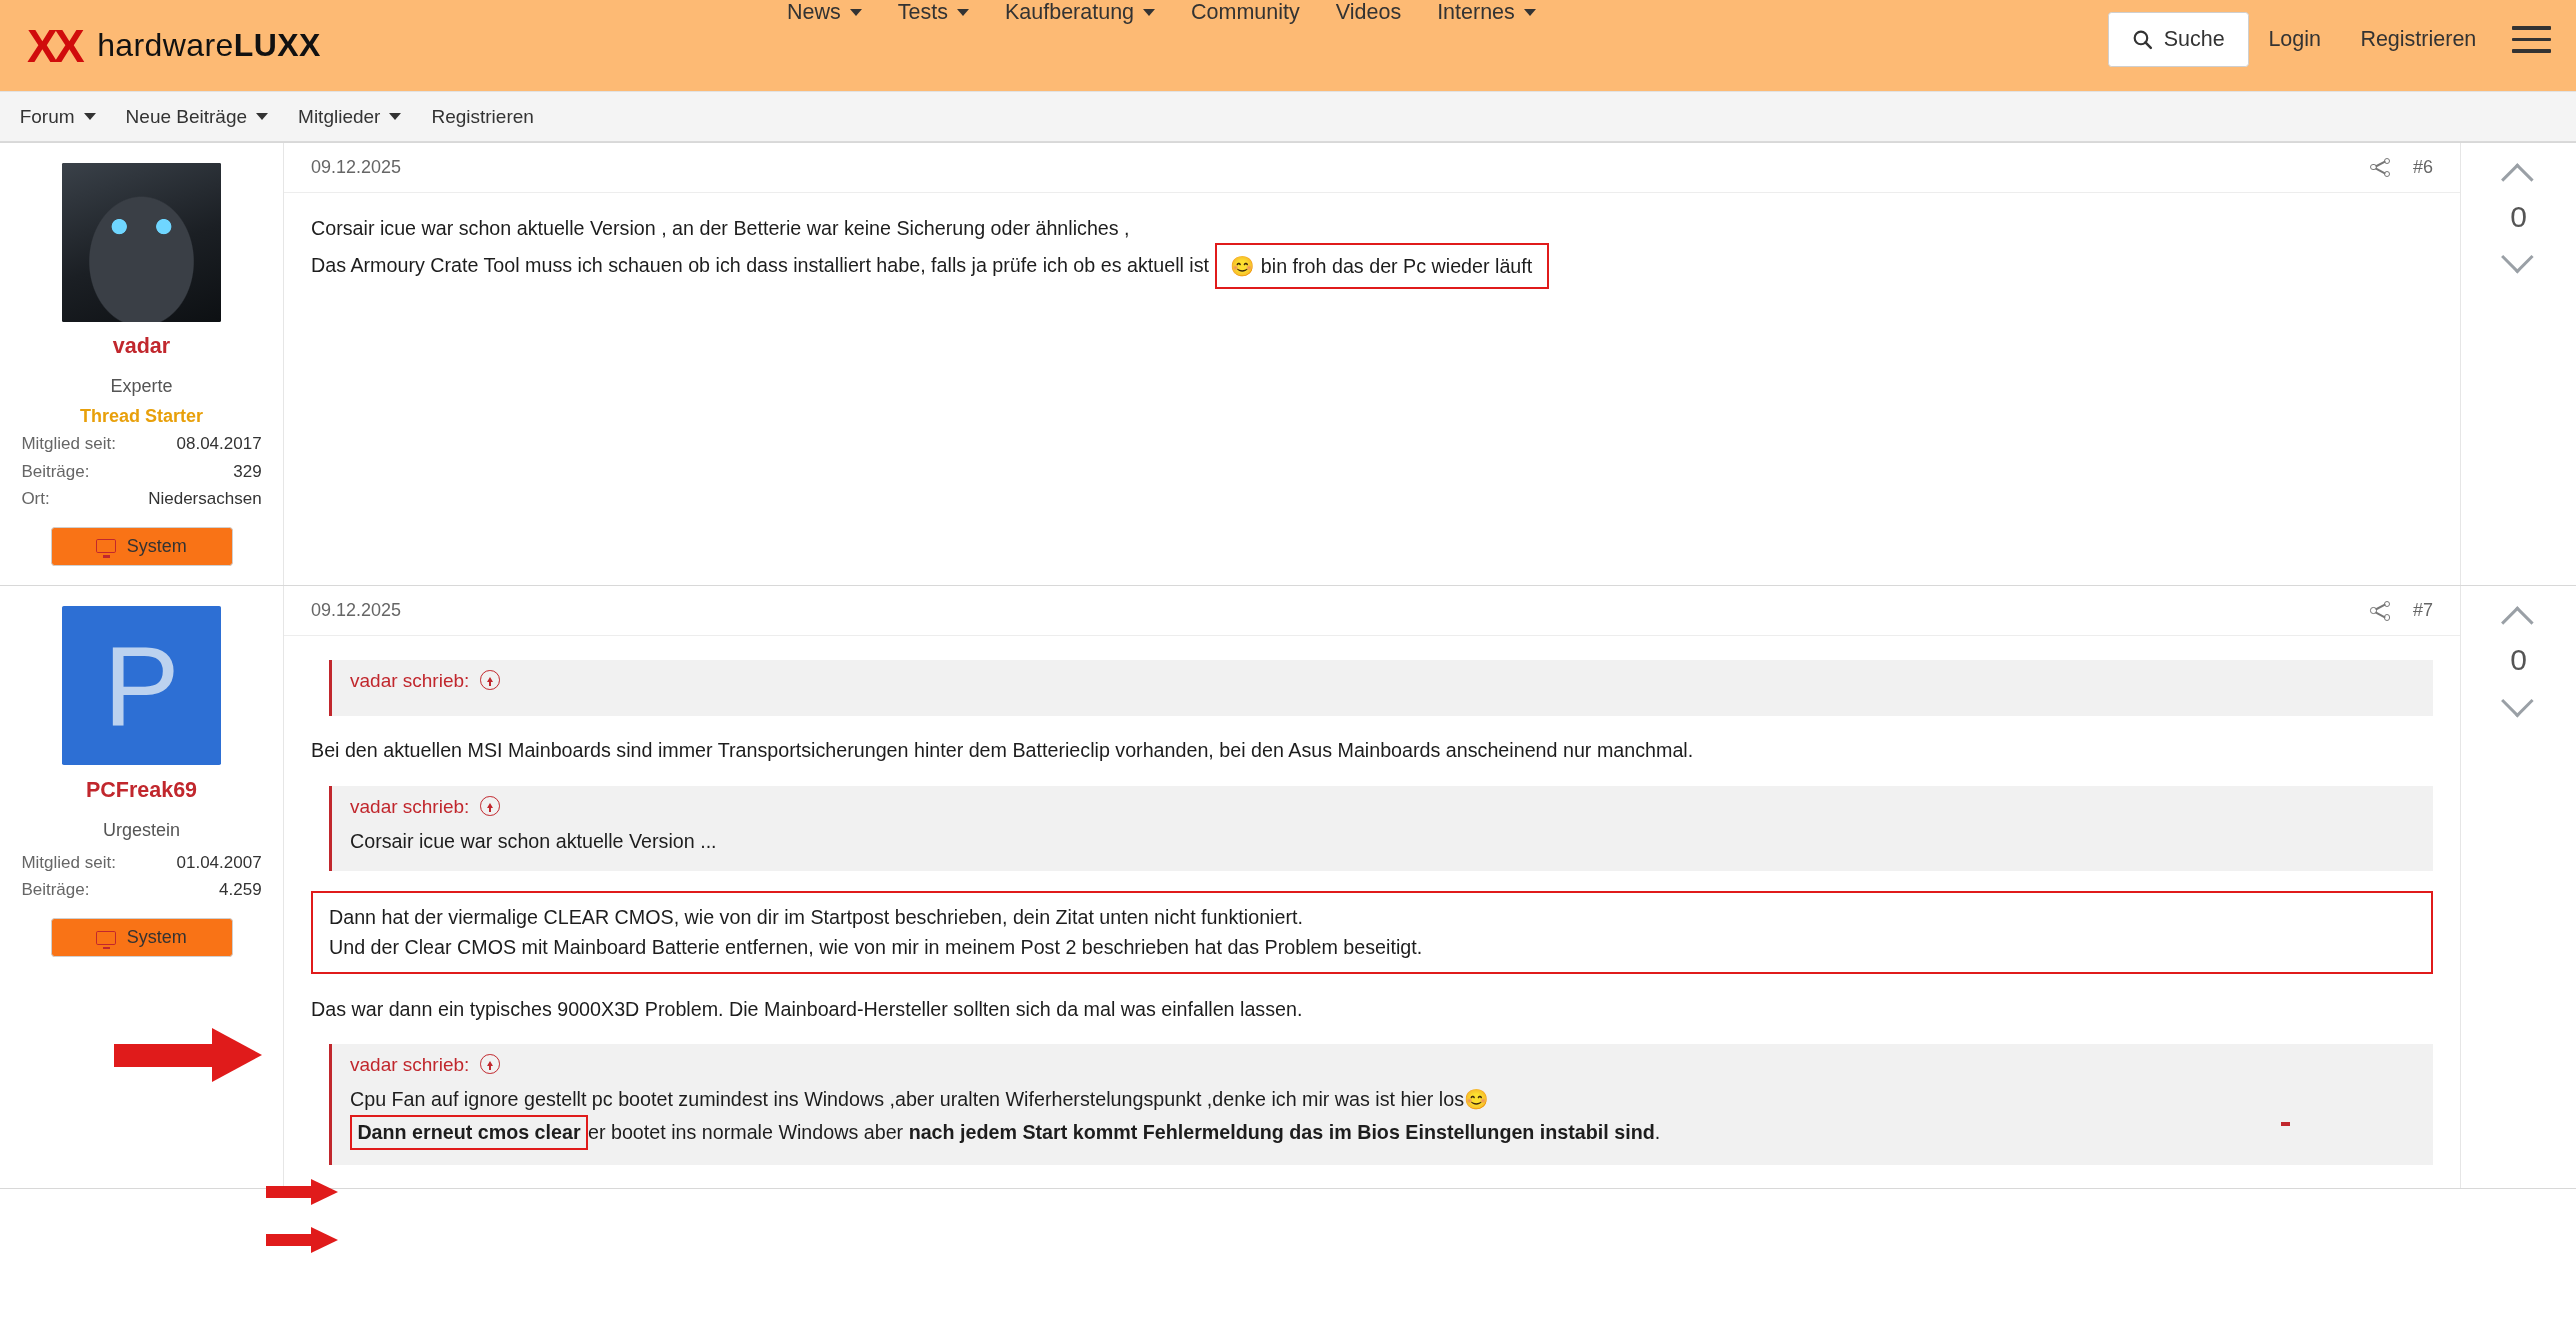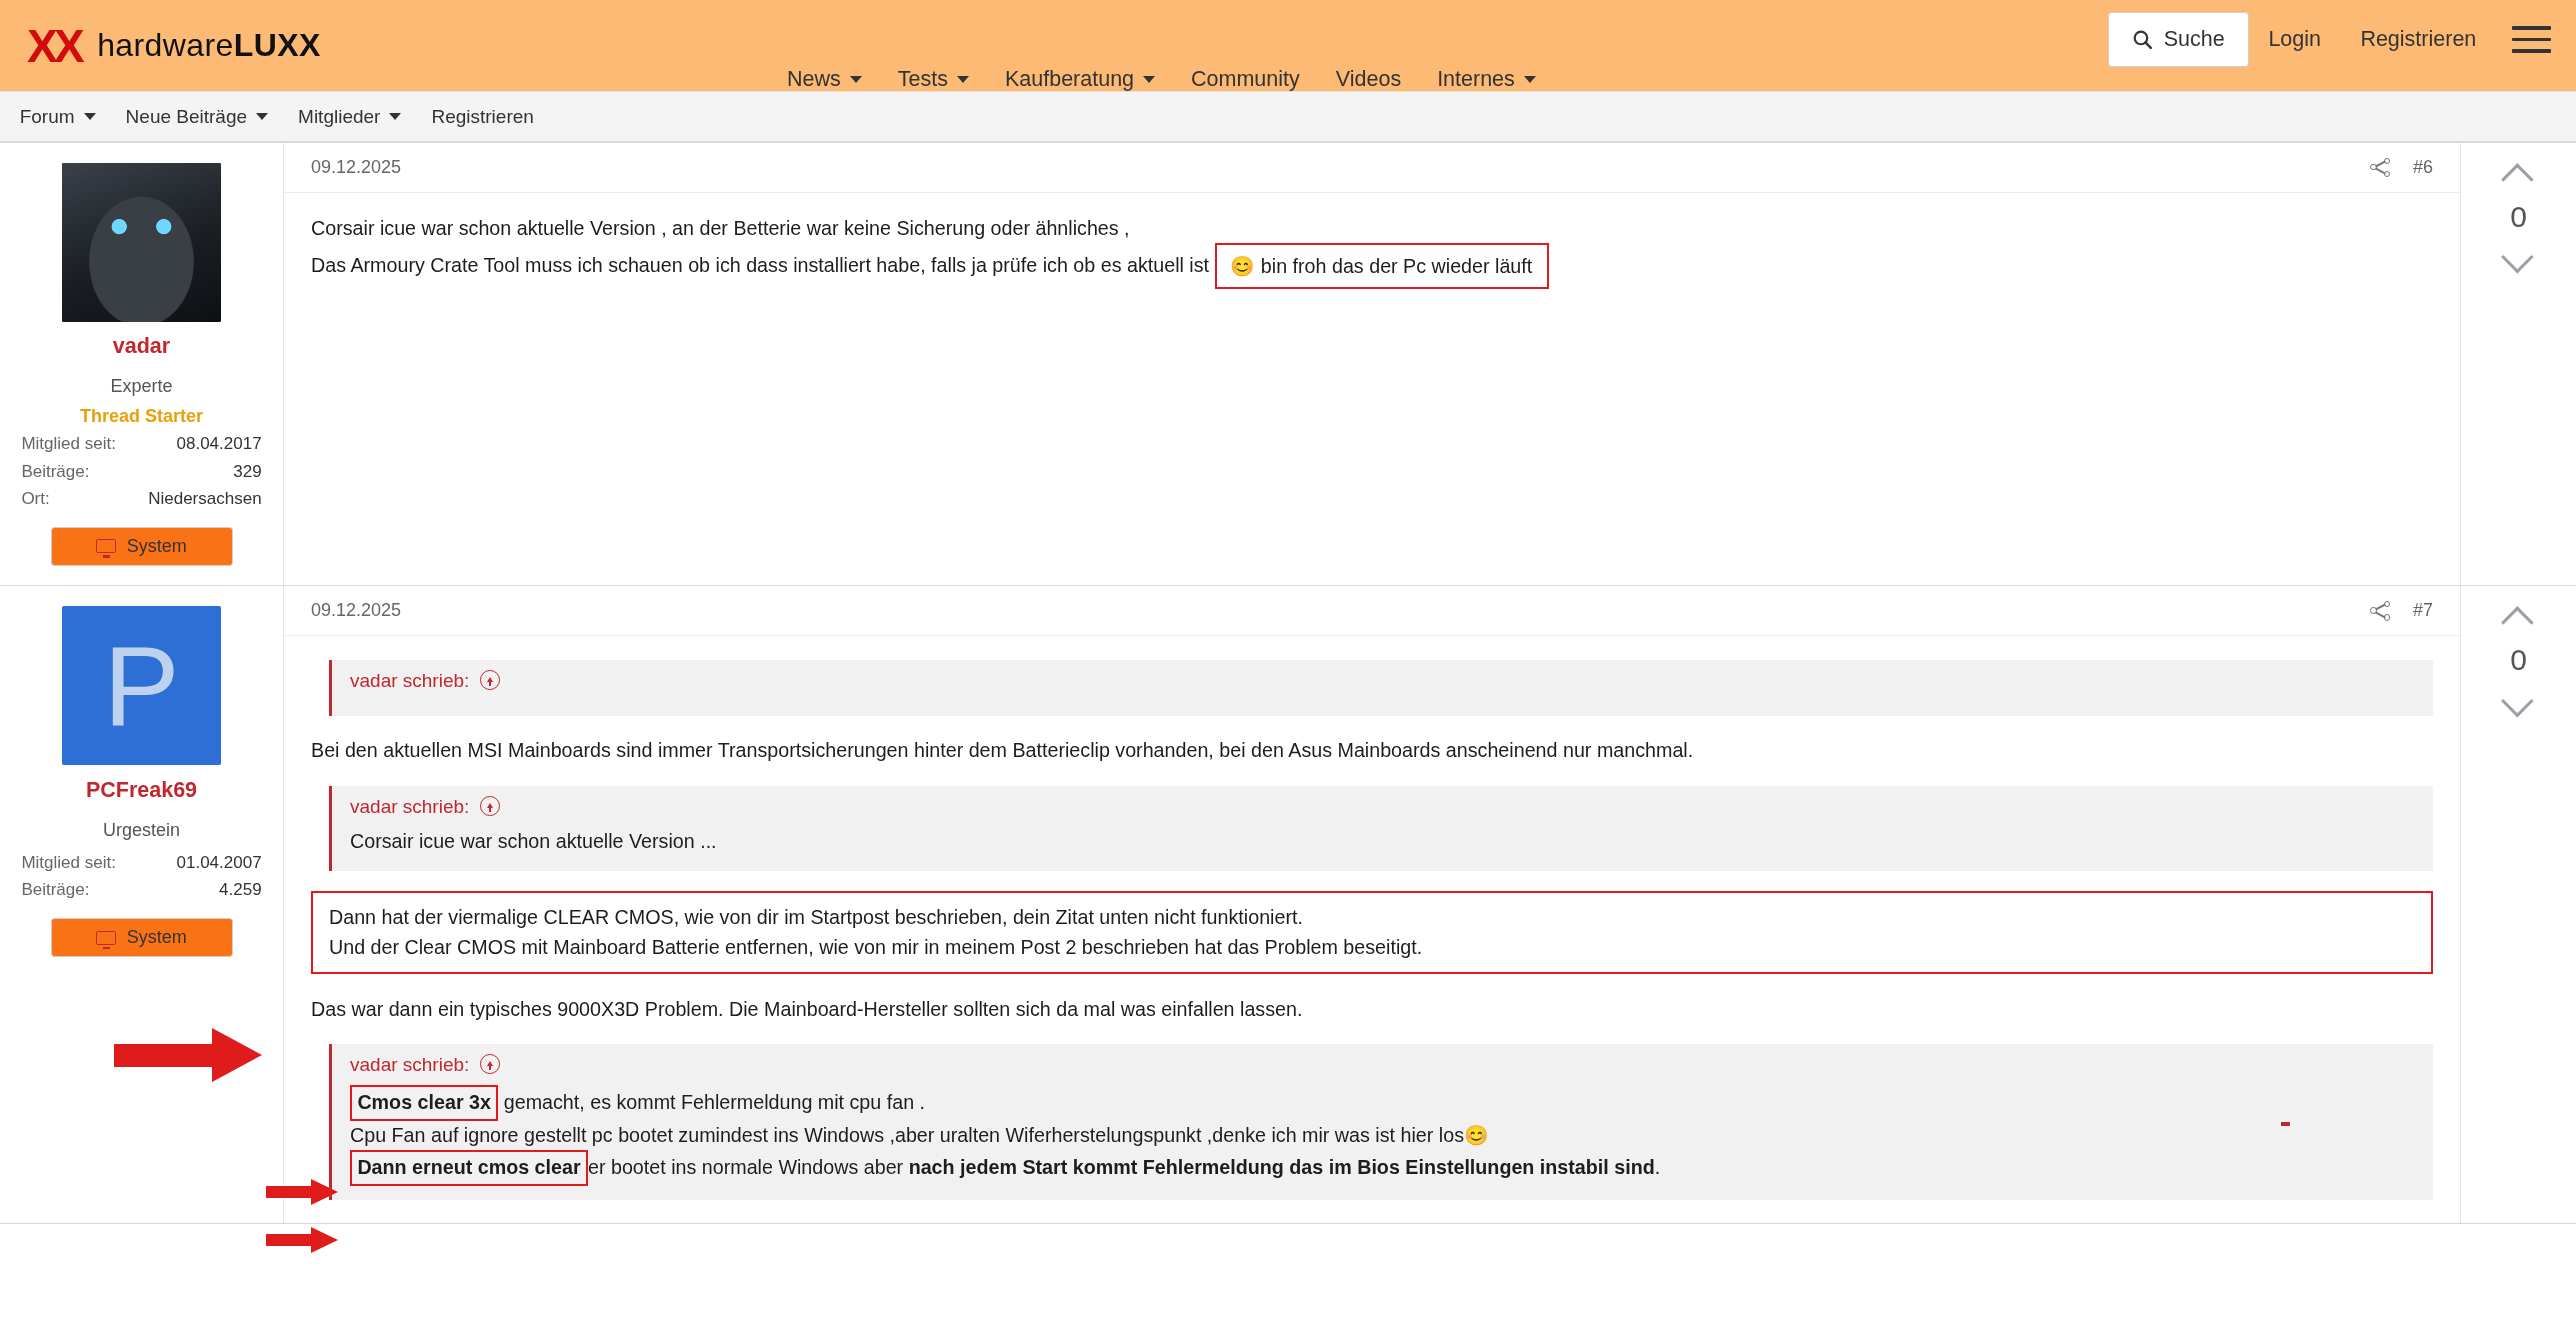--- a/index.html
+++ b/index.html
@@ -23,21 +23,21 @@
   .logo-wrap { display: flex; align-items: center; gap: 16px; }
   .logo-xx {
     font-size: 46px; font-weight: bold; color: #d00c0c;
     letter-spacing: -3.6px; font-family: "Liberation Sans", sans-serif;
     line-height: 1;
   }
   .logo-text { font-size: 32px; color: #111; letter-spacing: 0.4px; }
   .logo-text .bold { font-weight: bold; color: #111; }
 
   .main-nav {
-    display: flex; align-items: flex-end; gap: 36px;
+    display: flex; align-items: flex-start; gap: 36px;
     position: absolute; left: 787px; top: 0; height: 92px;
   }
   .nav-item {
     font-size: 21.5px; color: #333; display: flex; align-items: center; gap: 9px;
     cursor: pointer; white-space: nowrap;
   }
   .caret {
     width: 0; height: 0;
     border-left: 6.3px solid transparent;
     border-right: 6.3px solid transparent;
@@ -451,23 +451,20 @@
         </div>
 
         <div class="line sp">Das war dann ein typisches 9000X3D Problem. Die Mainboard-Hersteller sollten sich da mal was einfallen lassen.</div>
 
         <div class="quote">
           <div class="quote-head">
             <span>vadar schrieb:</span>
             <span class="arrow-up-ico"></span>
           </div>
           <div class="quote-text">
-            <span class="redbox-inline">Cmos clear 3x</span><span> gemacht, es kommt Fehlermeldung mit cpu fan .</span>
-          </div>
-          <div class="quote-text">
             <span>Cpu Fan auf ignore gestellt pc bootet zumindest ins Windows ,aber uralten Wiferherstelungspunkt ,denke ich mir was ist hier los</span><span class="emoji">😊</span>
           </div>
           <div class="quote-text">
             <span class="redbox-inline">Dann erneut cmos clear</span><span>er bootet ins normale Windows aber </span><span class="bold">nach jedem Start kommt Fehlermeldung das im Bios Einstellungen instabil sind</span><span>.</span>
           </div>
         </div>
 
         <div class="big-arrow" style="left:-170px; top:442px;">
           <div class="shaft"></div>
             <div class="head"></div>

